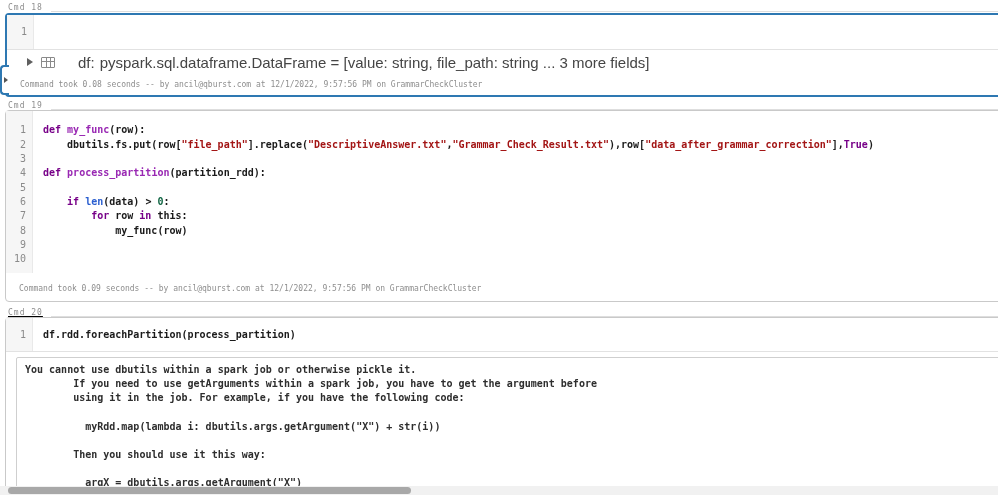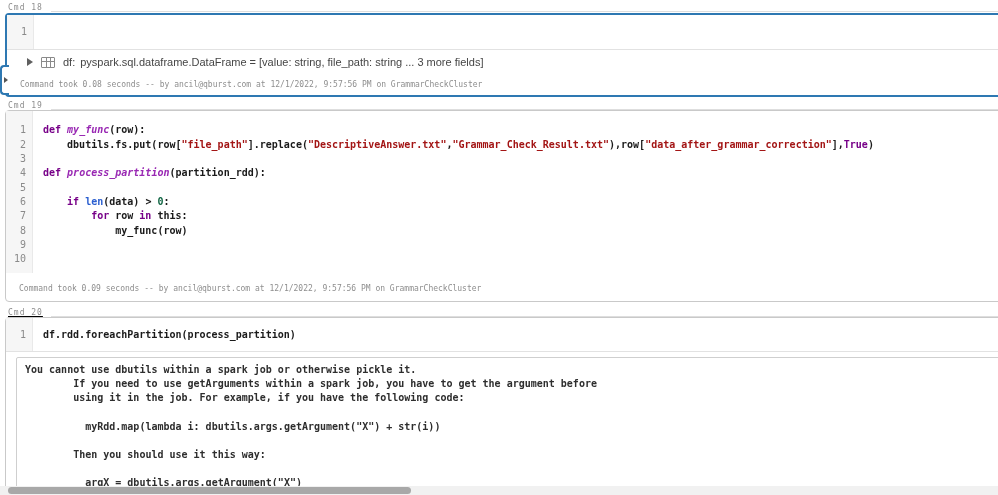--- a/index.html
+++ b/index.html
@@ -30,36 +30,36 @@
   .code-area { position:relative; font-family:"DejaVu Sans Mono", monospace;
     font-size:10px; line-height:14.35px; font-weight:600; color:#1a1a1a; overflow:hidden; }
   .gutter-stripe { position:absolute; left:0; top:0; bottom:0; width:27px;
     background:#f6f6f6; border-right:1px solid #e9e9e9; }
   .code-line { display:flex; white-space:pre; position:relative; }
   .gutter-num { display:inline-block; width:27px; flex:0 0 27px; text-align:right;
     padding-right:7px; color:#8a8a8a; font-weight:400; }
   .code-text { padding-left:10px; white-space:pre; }
   .tok-p { color:#1a1a1a; }
   .tok-k { color:#770088; }
-  .tok-d { color:#9928b3;font-style:italic; }
+  .tok-d { color:#9928b3; }
   .tok-s { color:#a31515; }
   .tok-q { color:#3a6fd8; }
   .tok-b { color:#2b5fd0; }
   .tok-n { color:#116644; }
   .divider { height:1px; background:#e2e2e2; }
   
   .result-row { display:flex; align-items:center; height:24px; padding-left:20px; }
   .expander { width:0; height:0; border-left:6px solid #5f5f5f;
     border-top:4px solid transparent; border-bottom:4px solid transparent; margin-right:8px; }
   .tbl-icon { width:14px; height:11px; border:1px solid #8a8a8a; border-radius:1px;
     position:relative; margin-right:8px; background:#fff; }
   .tbl-icon::before { content:""; position:absolute; left:0; right:0; top:3px; height:1px; background:#8a8a8a; }
   .tbl-icon::after  { content:""; position:absolute; top:0; bottom:0; left:4px; width:1px; background:#8a8a8a;
     box-shadow:4px 0 0 #8a8a8a; }
-  .result-text { font-size:11px; color:#454545; white-space:nowrap; }
+  .result-text { font-size:15px; color:#454545; white-space:nowrap;margin-left:15px; }
   .result-text .rname { margin-right:5px; }
   
   .status-line { font-family:"DejaVu Sans Mono", monospace; font-size:8px; color:#8e8e8e;
     white-space:nowrap; padding:6px 0 6px 13px; }
   
   .results-wrap { padding:5px 12px 0 10px; }
   .output-box { border:1px solid #cfcfcf; border-radius:2px; background:#fff; padding:5px 8px; }
   .output-pre { font-family:"DejaVu Sans Mono", monospace; font-size:10px; line-height:14.1px;
     font-weight:600; color:#2e2e2e; white-space:pre; }
   

